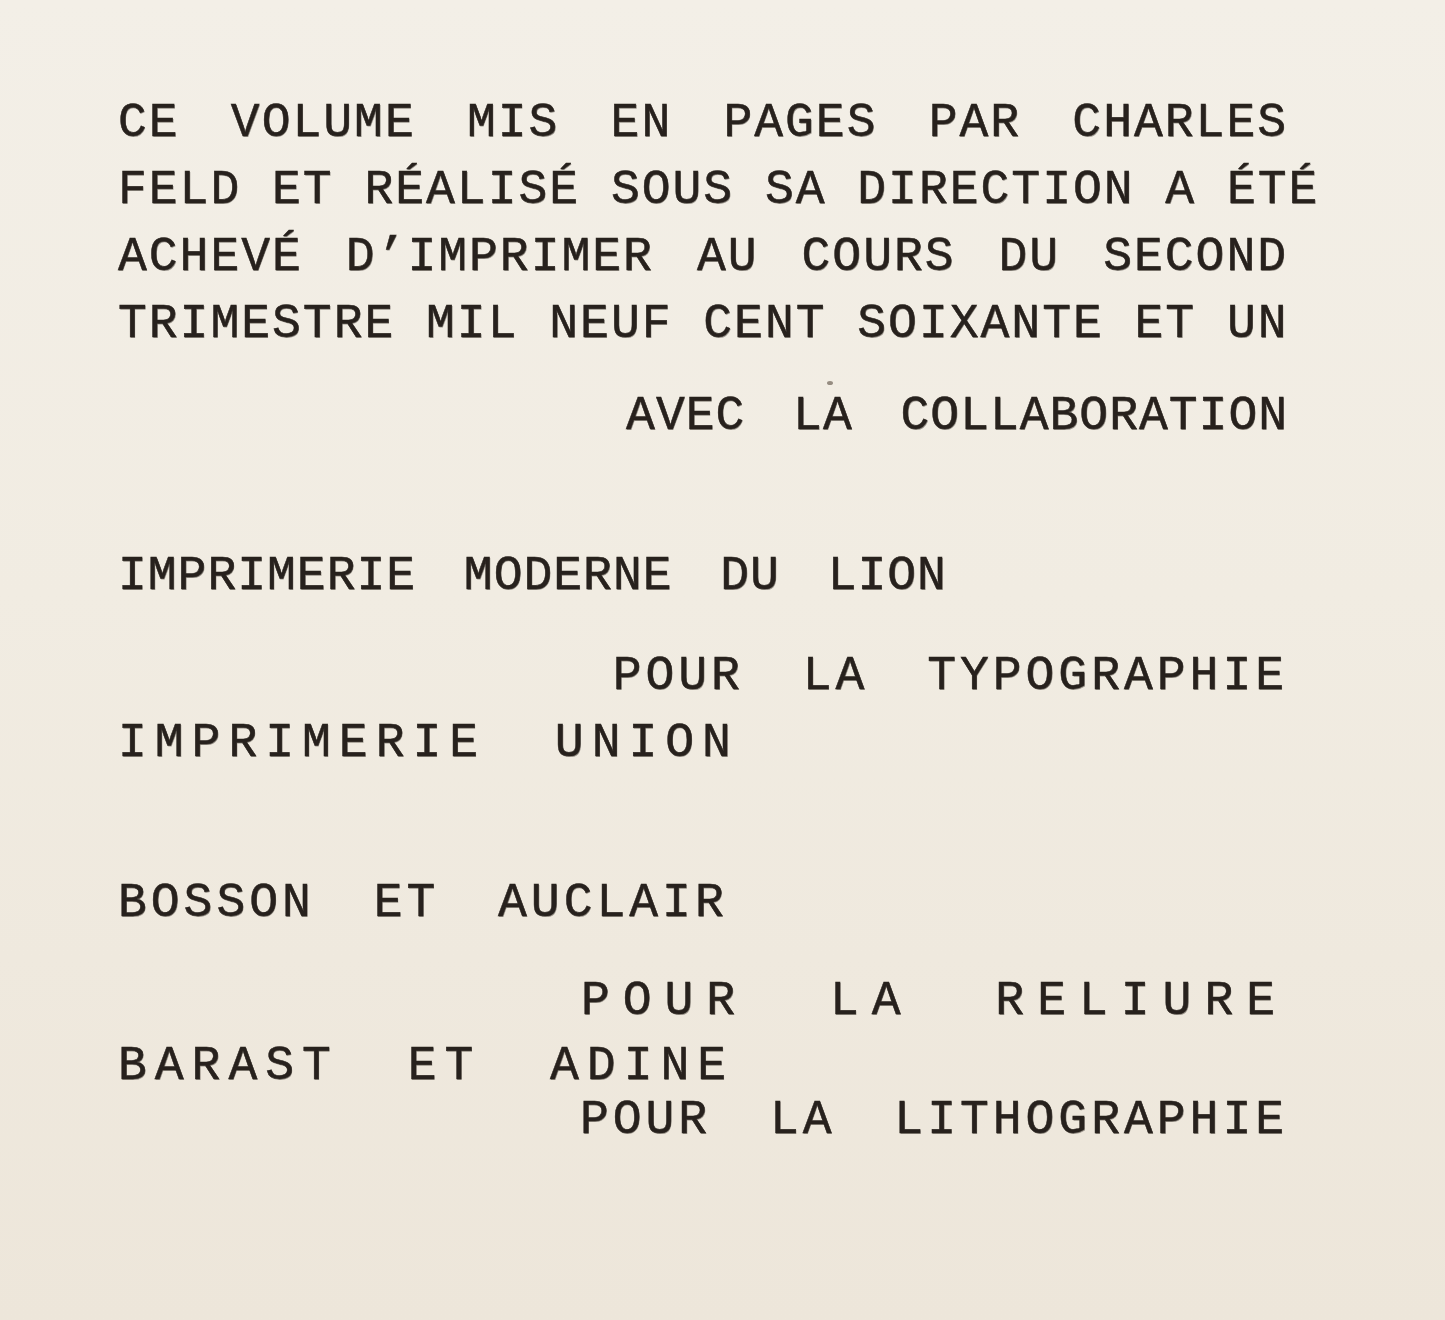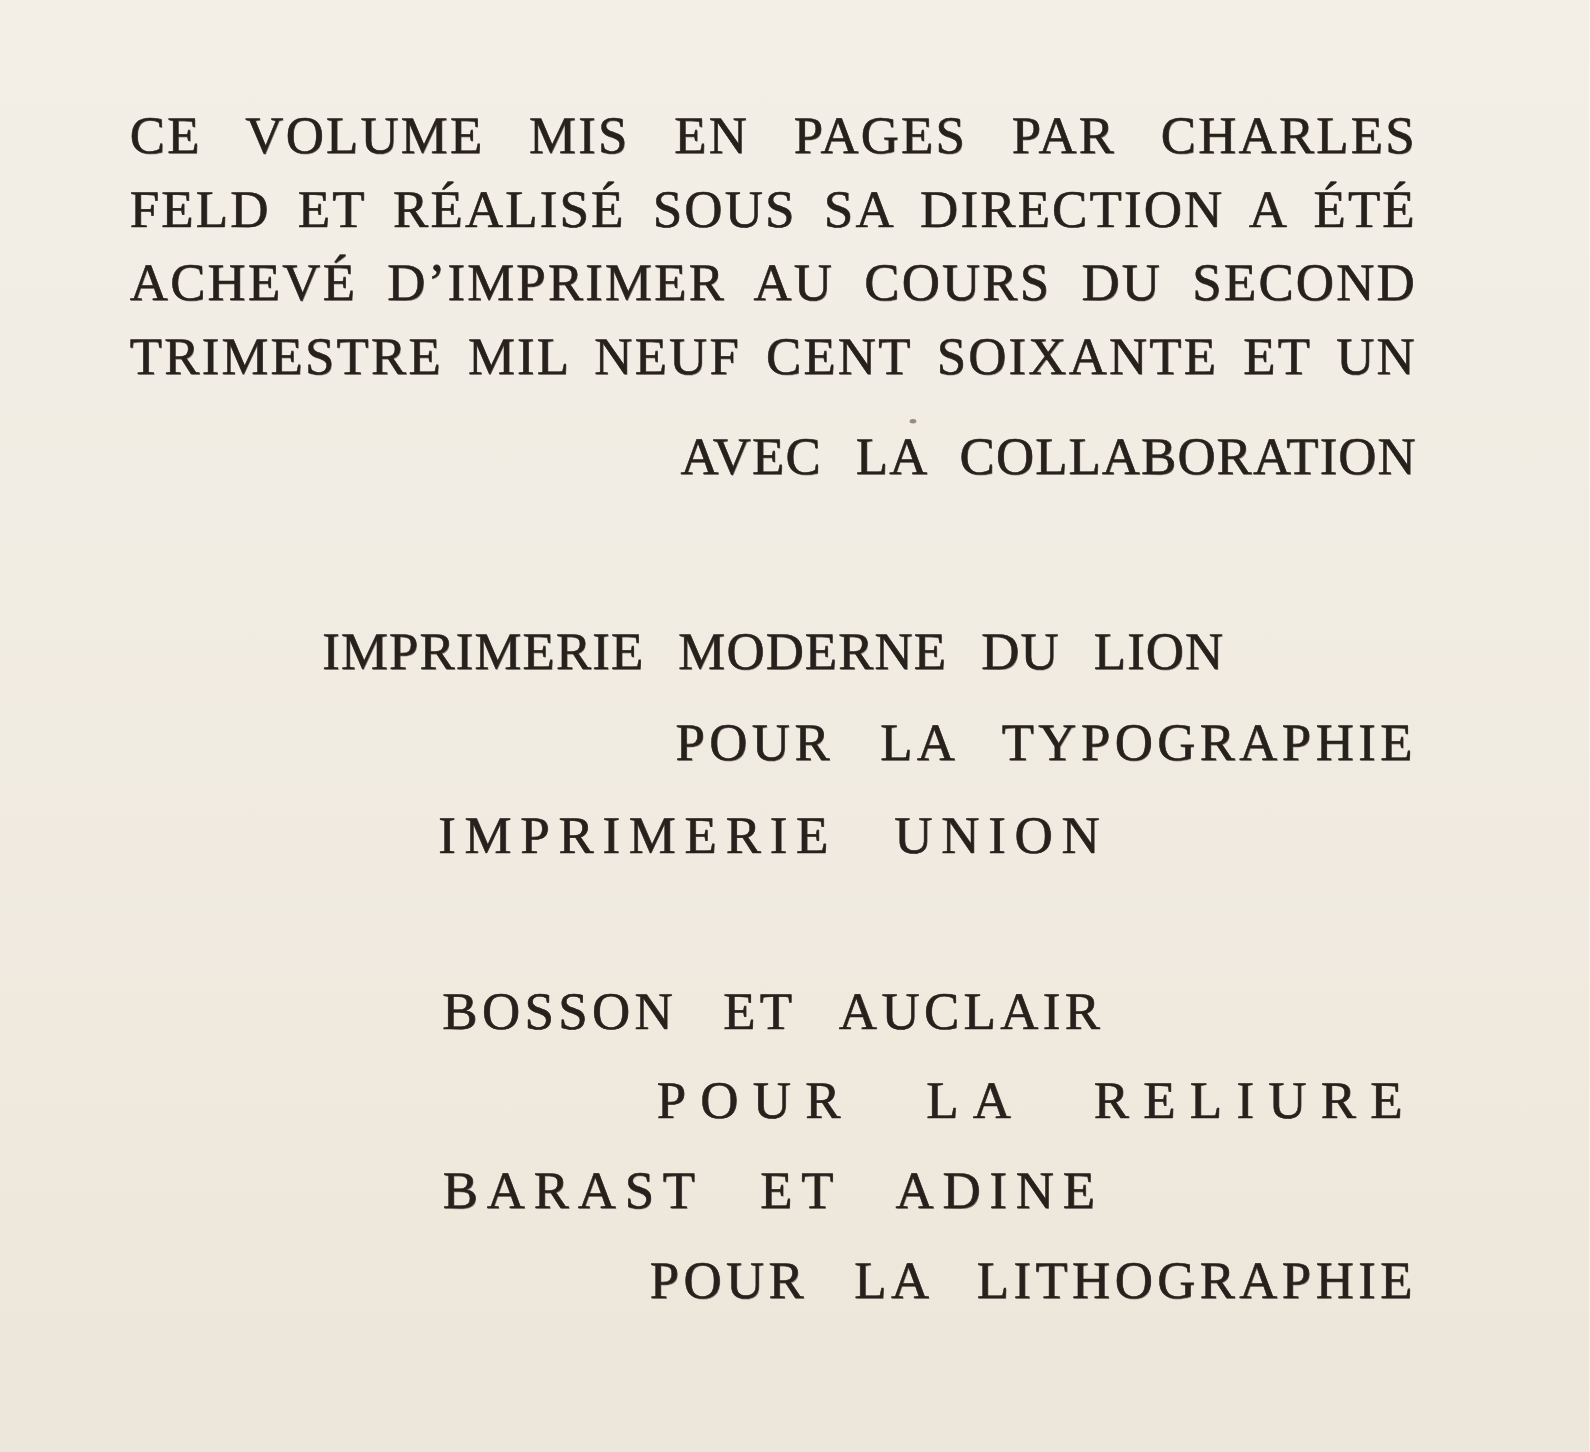--- a/index.html
+++ b/index.html
@@ -5,21 +5,21 @@
   html, body {
     margin: 0;
     padding: 0;
   }
   .page {
     position: relative;
     width: 1445px;
     height: 1320px;
     overflow: hidden;
     background: linear-gradient(180deg, #f3efe7 0%, #f1ece2 45%, #ede6da 100%);
-    font-family: Liberation Serif, serif;
+    font-family: Liberation Mono, monospace;
     color: #27211d;
   }
   .row {
     position: absolute;
     left: 118px;
     right: 157px;
     font-size: 48px;
     line-height: 48px;
     white-space: nowrap;
     -webkit-text-stroke: 0.5px #2a241f;
@@ -36,21 +36,21 @@
     -webkit-text-stroke: 0.5px #2a241f;
     text-shadow: 0.6px 0.8px 0.6px rgba(43, 36, 29, 0.45);
   }
   .jline {
     text-align: justify;
     text-align-last: justify;
     white-space: nowrap;
     letter-spacing: 2px;
   }
   .align-left  { text-align: right; }
-  .align-right { text-align: center; margin-top: 17px; }
+  .align-right { text-align: left; }
 
   
   .sp-0 { letter-spacing: 1px;  word-spacing: 18px; }
   .sp-1 { letter-spacing: 4px;  word-spacing: 26px; }
   .sp-2 { letter-spacing: 8px;  word-spacing: 32px; }
   .sp-3 { letter-spacing: 13px; word-spacing: 40px; }
 
   .collab { padding-left: 250px; }
 
   .ink-speck {
@@ -82,15 +82,15 @@
   <div class="row align-right sp-0" style="top: 552px;">IMPRIMERIE MODERNE DU LION</div>
 
   <div class="row align-left sp-1" style="top: 652px;">POUR LA TYPOGRAPHIE</div>
   <div class="row align-right sp-2" style="top: 719px;">IMPRIMERIE UNION</div>
 
   <div class="row align-right sp-1" style="top: 879px;">BOSSON ET AUCLAIR</div>
 
   <div class="row align-left sp-3" style="top: 977px;">POUR LA RELIURE</div>
   <div class="row align-right sp-2" style="top: 1042px;">BARAST ET ADINE</div>
 
-  <div class="row align-left sp-1" style="top: 1141px;">POUR LA LITHOGRAPHIE</div>
+  <div class="row align-left sp-1" style="top: 1096px;">POUR LA LITHOGRAPHIE</div>
 
 </div>
 
 </body></html>

